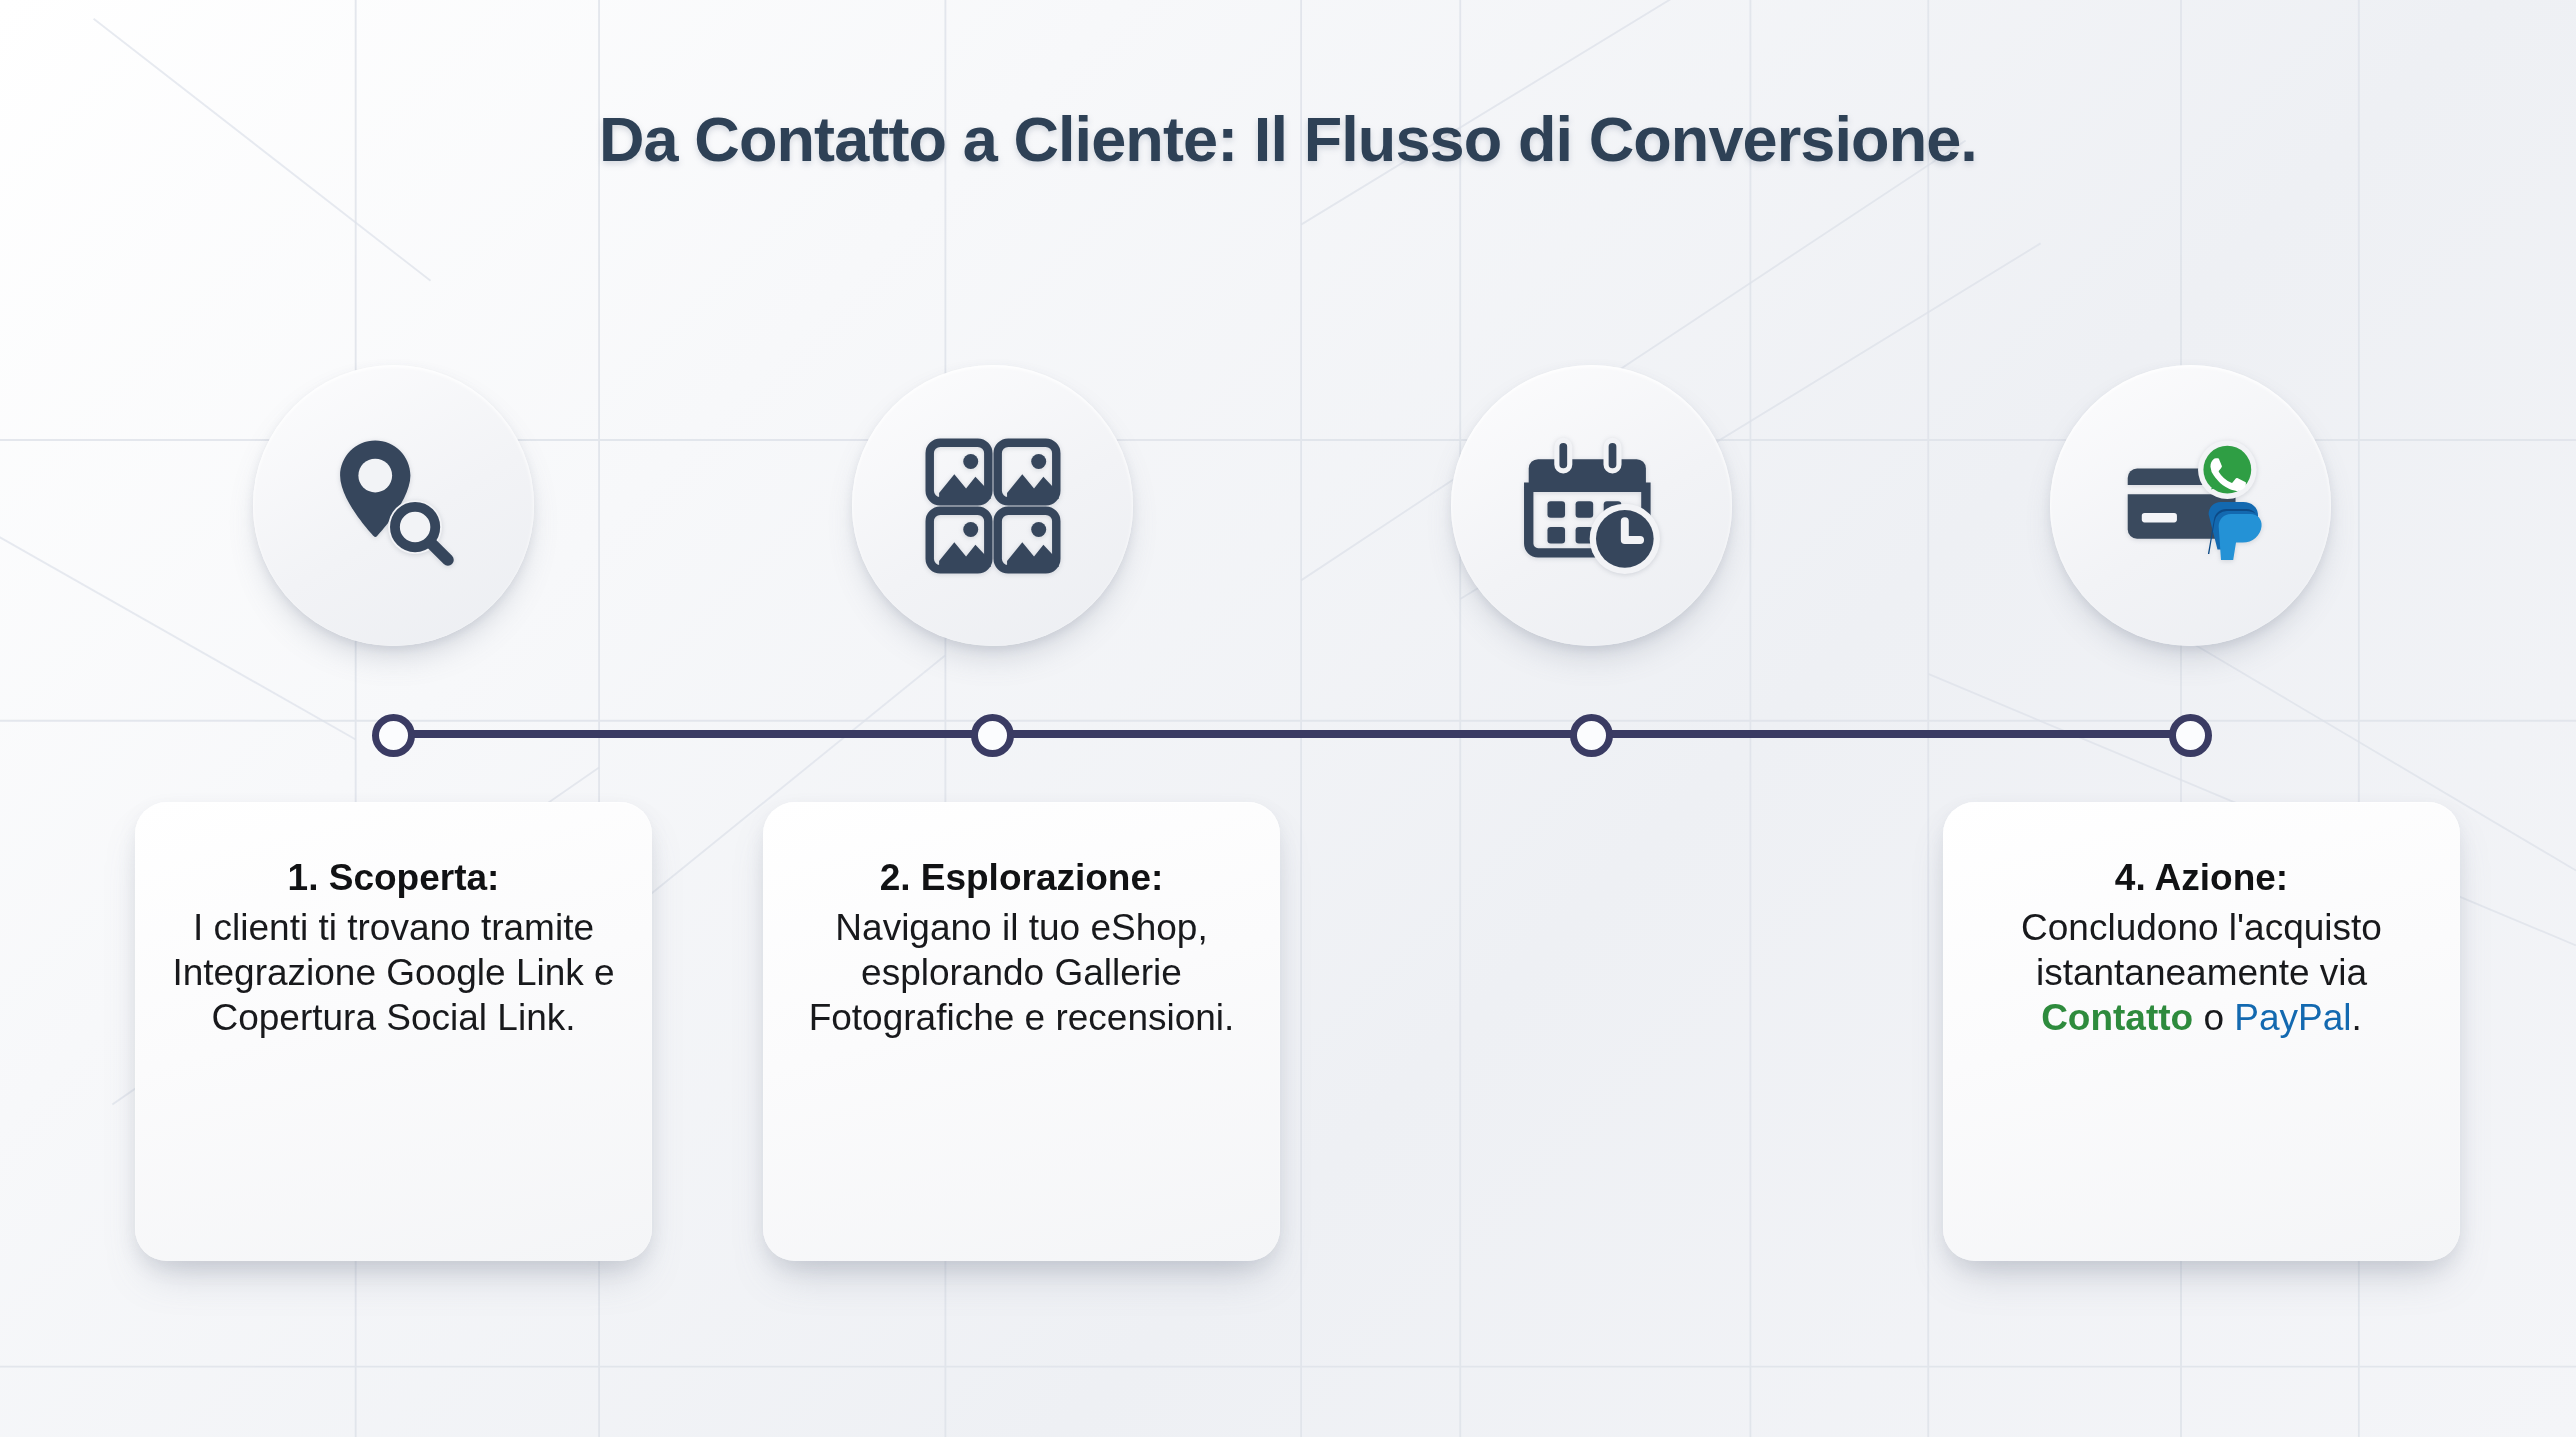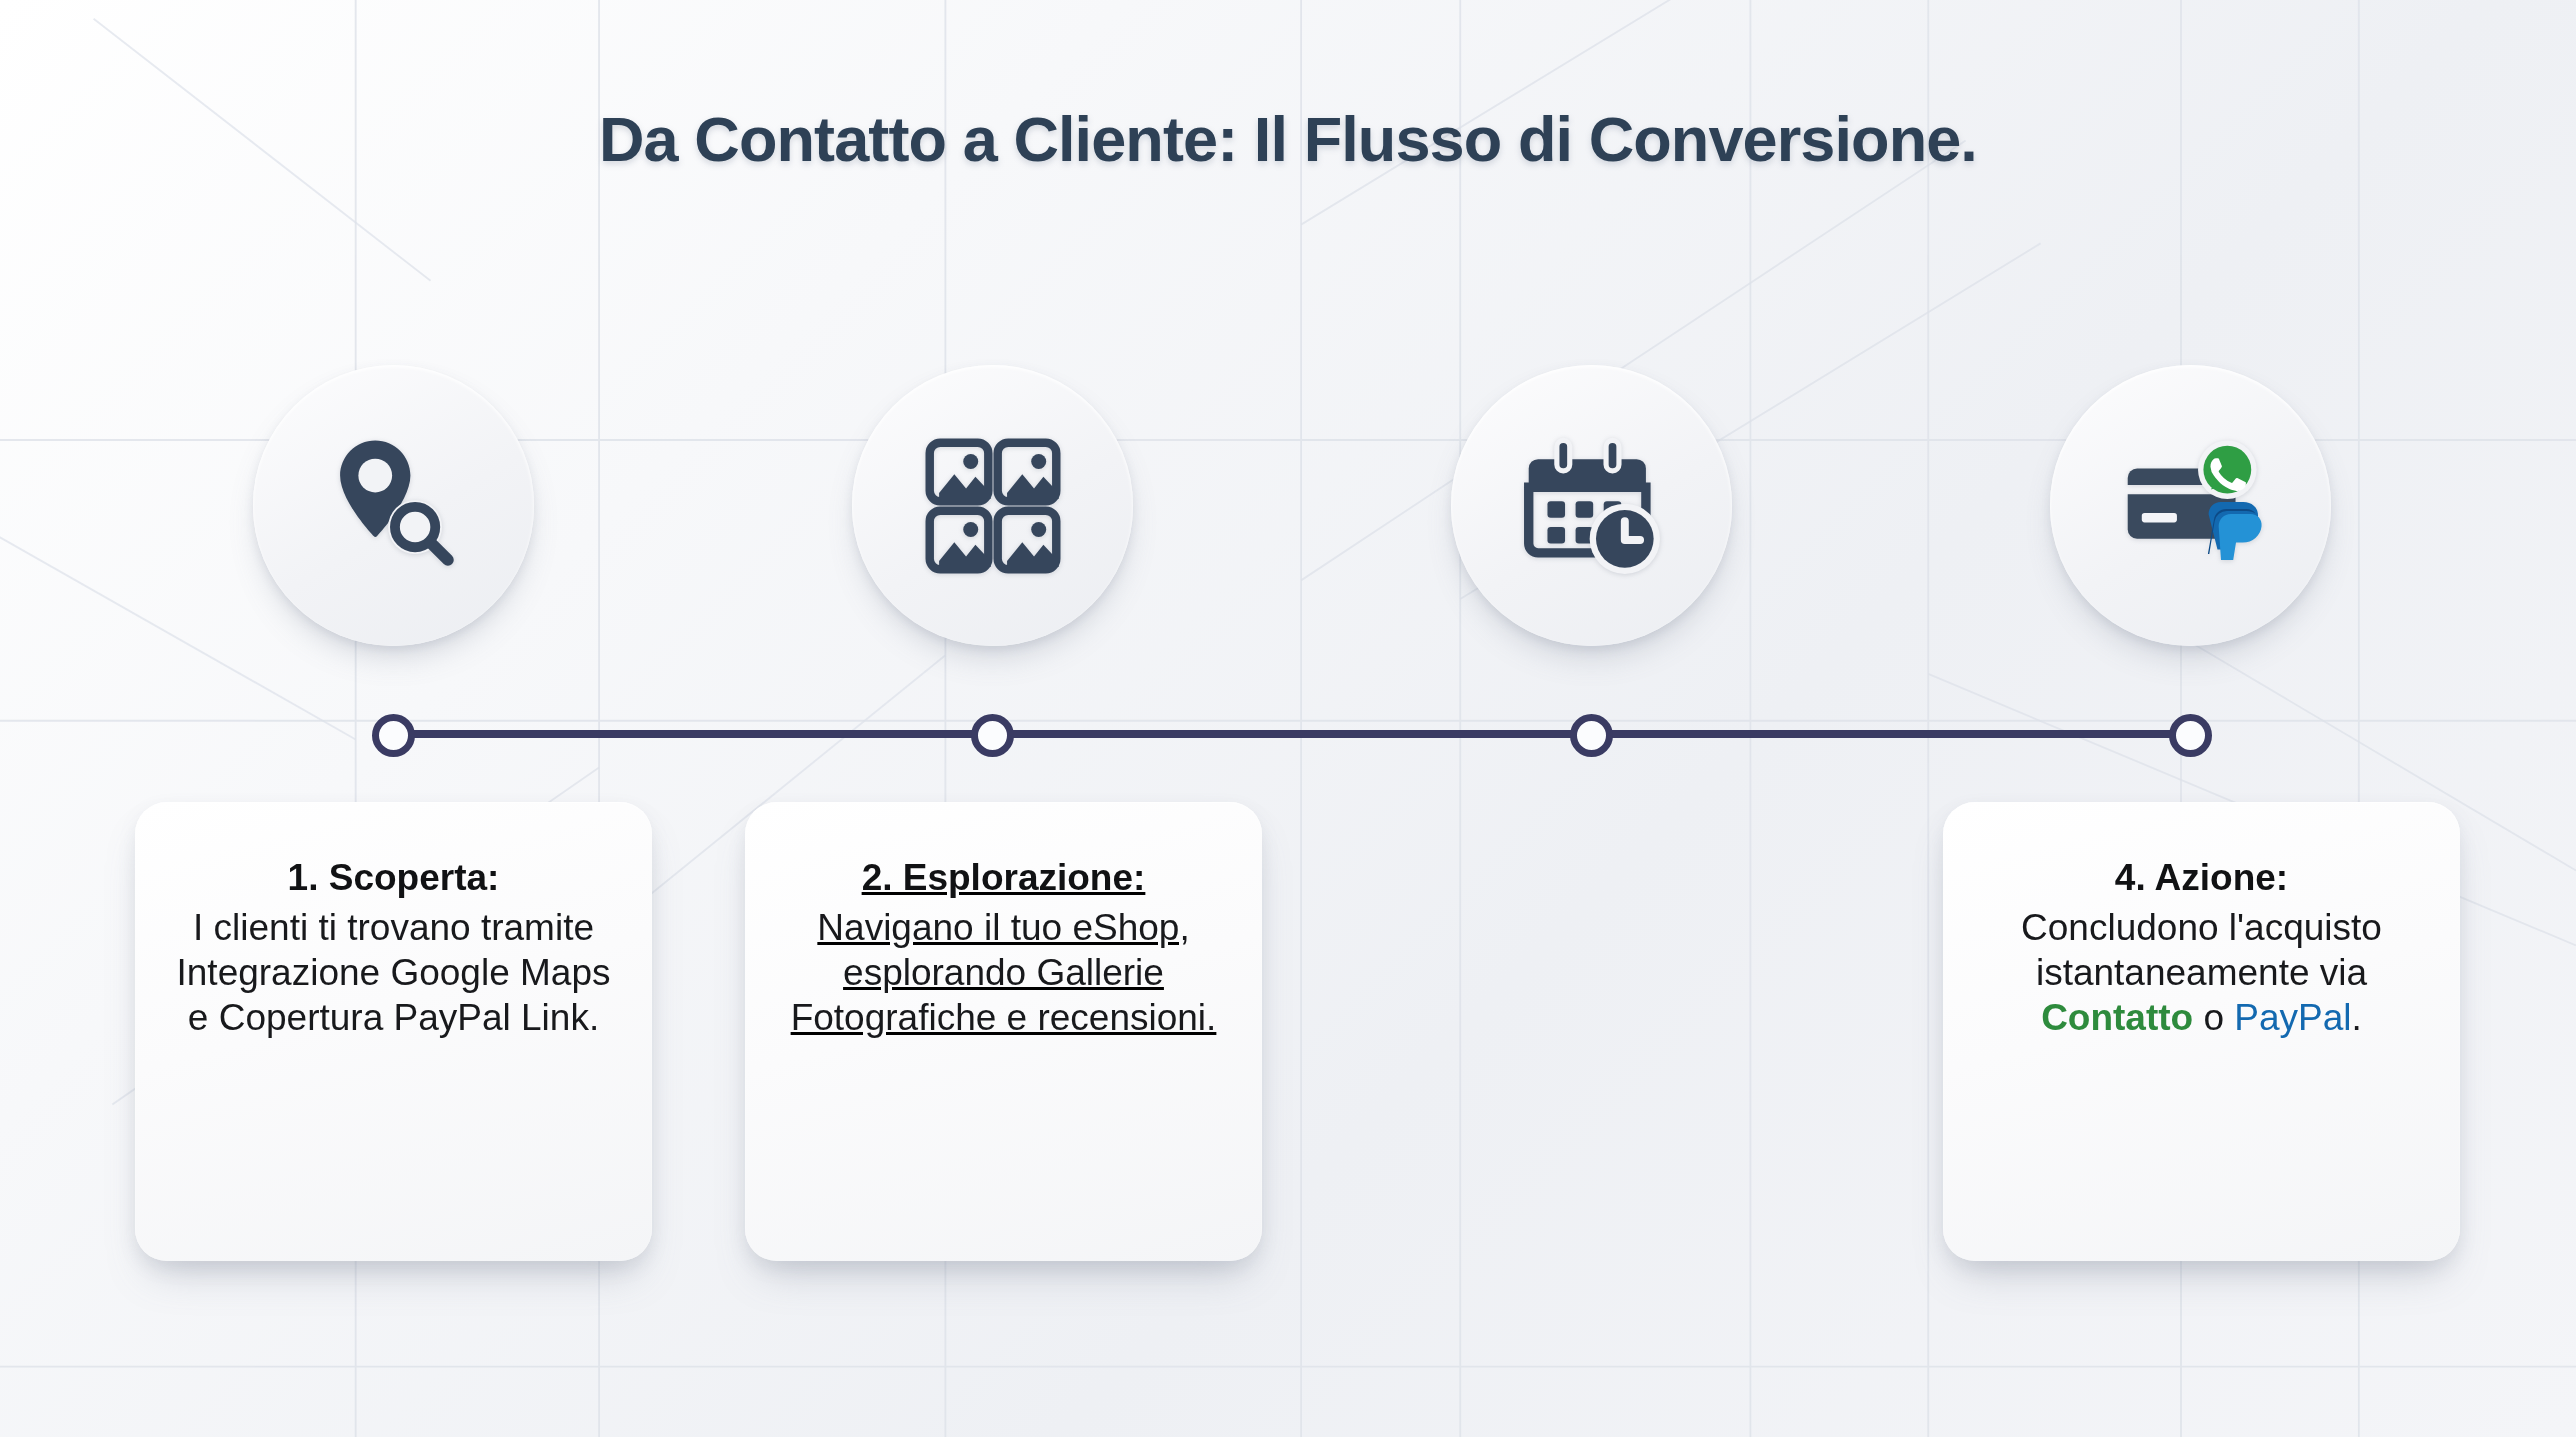--- a/index.html
+++ b/index.html
@@ -218,24 +218,24 @@
     <div class="tl-node" style="left:372px;"></div>
     <div class="tl-node" style="left:971px;"></div>
     <div class="tl-node" style="left:1570px;"></div>
     <div class="tl-node" style="left:2169px;"></div>
   </div>
 
   <div id="cards">
 
     <div class="card" style="left:135px;">
       <div class="card-heading">1. Scoperta:</div>
-      <div class="card-body">I clienti ti trovano tramite Integrazione Google Maps e Copertura PayPal Link.</div>
-    </div>
-
-    <div class="card" style="left:745px;text-decoration:underline;">
+      <div class="card-body">I clienti ti trovano tramite Integrazione Google Link e Copertura Social Link.</div>
+    </div>
+
+    <div class="card" style="left:763px;">
       <div class="card-heading">2. Esplorazione:</div>
       <div class="card-body">Navigano il tuo eShop, esplorando Gallerie Fotografiche e recensioni.</div>
     </div>
 
 
     <div class="card" style="left:1943px;padding-left:32px;">
       <div class="card-heading">4. Azione:</div>
       <div class="card-body"><span>Concludono l'acquisto istantaneamente via </span><span class="brand-whatsapp">Contatto</span><span> o </span><span class="brand-paypal">PayPal</span><span>.</span></div>
     </div>
 

